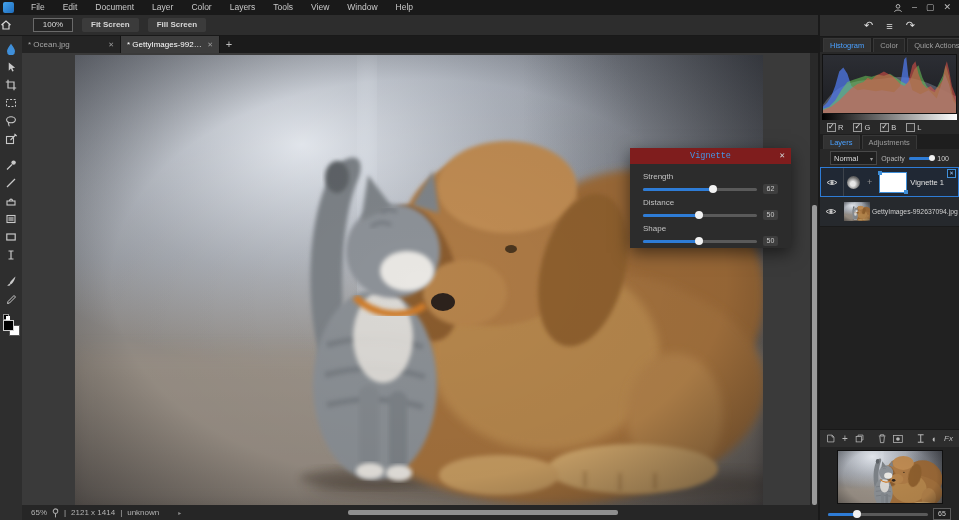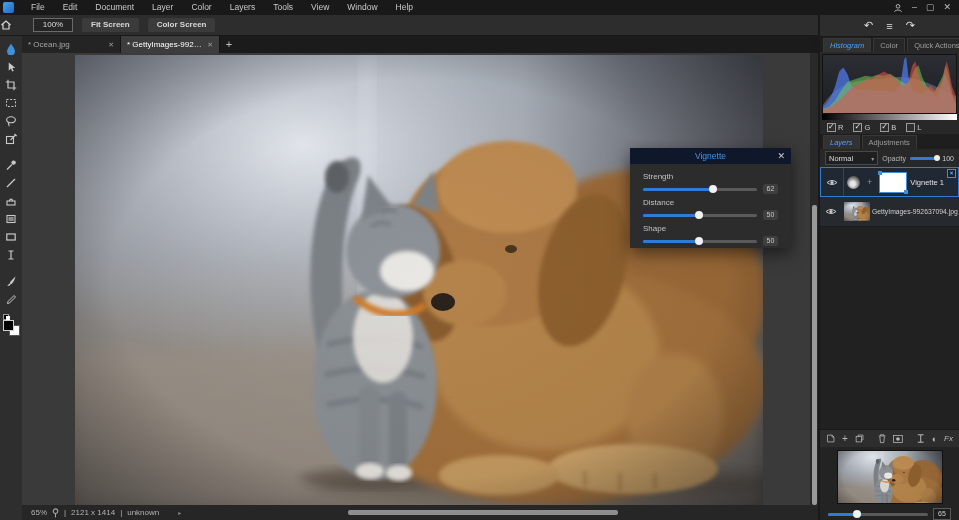--- a/index.html
+++ b/index.html
@@ -42,22 +42,22 @@
   .tab-x{margin-left:5px;font-size:7px;color:#9a9a9a;}
   .tab-add{width:18px;text-align:center;color:#c0c0c0;font-size:11px;line-height:17px;}
   
   .canvas{position:absolute;left:22px;top:53px;width:788px;height:452px;background:#3a3a3a;overflow:hidden;}
   .photo{position:absolute;left:53px;top:2px;width:688px;height:450px;}
   .vscroll{position:absolute;left:810px;top:53px;width:8px;height:452px;background:#292929;}
   .vthumb{position:absolute;left:1.5px;top:152px;width:5px;height:300px;background:#999;border-radius:2px;}
   
   .dialog{position:absolute;left:608px;top:95px;width:161px;height:100px;background:#2c2c2c;
           box-shadow:0 5px 16px rgba(0,0,0,.55);z-index:5;}
-  .dialog-title{height:16px;background:#0f172a;color:#4596e6;font-size:8.5px;text-align:center;
-                line-height:16px;position:relative;}
+  .dialog-title{height:16px;background:#7f1d1d;color:#4596e6;font-size:8.5px;text-align:center;
+                line-height:16px;position:relative;font-family:Liberation Mono, monospace;}
   .dialog-close{position:absolute;right:6px;top:0;color:#cfcfcf;font-size:9px;line-height:16px;}
   .dialog-body{padding:4px 13px 0 13px;}
   .ds-label{font-size:8px;color:#c2c2c2;margin-top:4px;}
   .ds-row{display:flex;align-items:center;gap:6px;margin-top:3px;}
   .slider{position:relative;flex:1;height:3px;background:#5a5a5a;border-radius:2px;}
   .slider .fill{position:relative;height:100%;background:#2e7cd6;border-radius:2px;}
   .slider .fill::after{content:"";position:absolute;right:-3px;top:-2.5px;width:8px;height:8px;
                        border-radius:50%;background:#f2f2f2;}
   .ds-value{width:15px;height:10px;background:#3e3e3e;border-radius:2px;color:#c9c9c9;
             font-size:7px;text-align:center;line-height:10px;}
@@ -68,30 +68,30 @@
   .hscroll{position:absolute;left:326px;top:5px;width:270px;height:5px;background:#8f8f8f;border-radius:2px;}
   .status-expand{color:#8a8a8a;font-size:6px;margin-left:14px;}
   
   .rightpanel{position:absolute;left:820px;top:15px;width:139px;height:505px;background:#282828;
               display:flex;flex-direction:column;}
   .right-toprow{height:21px;flex:0 0 21px;background:#2d2d2d;border-bottom:1px solid #191919;
                 display:flex;align-items:center;justify-content:center;gap:13px;color:#e2e2e2;font-size:11px;}
   .panel-tabs{display:flex;align-items:flex-end;height:15px;flex:0 0 15px;background:#1e1e1e;padding-left:3px;gap:2px;}
   .panel-tab{padding:0 6px;height:13px;line-height:13px;font-size:7.5px;color:#9c9c9c;
              background:#272727;border:1px solid #383838;border-bottom:none;white-space:nowrap;}
-  .panel-tab.active{color:#4aa0ff;background:#323232;font-style:italic;}
+  .panel-tab.active{color:#4aa0ff;background:#323232;}
   .histo-box{height:58px;flex:0 0 58px;margin:2px 2px 0 2px;border:1px solid #121212;
              background:linear-gradient(#2c2e34,#1c1d21);}
   .grad-strip{height:6px;flex:0 0 6px;margin:0 2px;background:linear-gradient(90deg,#000,#fff);}
   .checks{height:12px;flex:0 0 12px;display:flex;align-items:center;gap:10px;padding:1px 7px;
           font-size:7.5px;color:#cfcfcf;}
   .chk{display:flex;align-items:center;gap:2px;}
   .cb{position:relative;width:7px;height:7px;border:1px solid #9a9a9a;background:#2e2e2e;display:inline-block;}
   .cb.on::after{content:"✓";position:absolute;left:0;top:-2px;font-size:8px;color:#e8e8e8;}
-  .blend-row{height:16px;flex:0 0 16px;display:flex;align-items:center;gap:4px;padding:1px 5px;}
+  .blend-row{height:16px;flex:0 0 16px;display:flex;align-items:center;gap:4px;padding:1px 10px;}
   .dropdown{width:48px;height:12px;background:#1f1f1f;border:1px solid #484848;display:flex;
             justify-content:space-between;align-items:center;padding:0 3px;color:#dcdcdc;font-size:7.5px;}
   .opacity-label{font-size:7px;color:#b5b5b5;}
   .mini-slider{width:30px;height:3px;background:#555;border-radius:2px;position:relative;}
   .mini-slider .fill{position:relative;height:100%;background:#2e7cd6;border-radius:2px;}
   .mini-slider .fill::after{content:"";position:absolute;right:-2px;top:-1.5px;width:6px;height:6px;
                             border-radius:50%;background:#f0f0f0;}
   .opacity-value{font-size:7px;color:#cfcfcf;}
   .layer-list{flex:1;background:#212121;display:flex;flex-direction:column;}
   .layer-row{height:30px;flex:0 0 30px;display:flex;align-items:center;background:#26292d;
@@ -152,21 +152,21 @@
   </div>
 
   <div class="toolbar">
     <div class="home-btn">
       <svg width="12" height="12" viewBox="0 0 12 12">
         <path d="M1.5 6 L6 2 L10.5 6 M3 5.4 V10 H9 V5.4" fill="none" stroke="#d8d8d8" stroke-width="1.2"></path>
       </svg>
     </div>
     <div class="zoom-box">100%</div>
     <div class="tb-btn">Fit Screen</div>
-    <div class="tb-btn">Color Screen</div>
+    <div class="tb-btn">Fill Screen</div>
   </div>
 
   <div class="lefttools">
     <div class="tool">
       <svg width="12" height="12" viewBox="0 0 12 12">
         <path d="M6 0.8 C8.4 4.2 10 6.3 10 8.3 A4 4 0 0 1 2 8.3 C2 6.3 3.6 4.2 6 0.8 Z" fill="#3f8fd9"></path>
       </svg>
     </div>
     <div class="tool">
       <svg width="11" height="12" viewBox="0 0 12 12">

